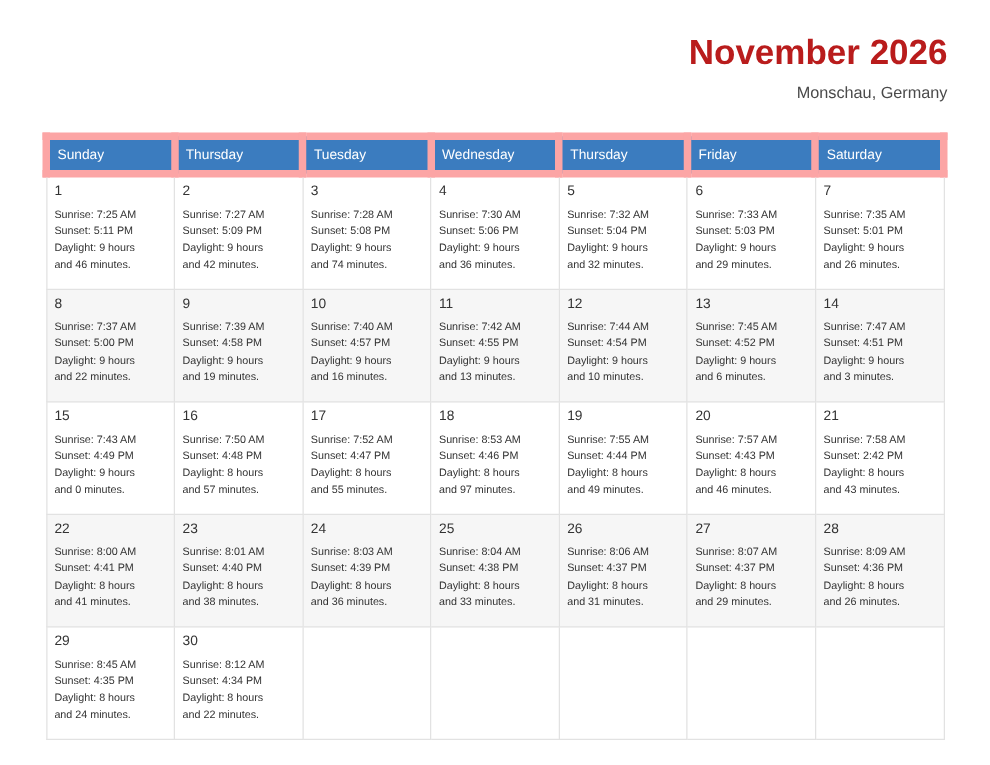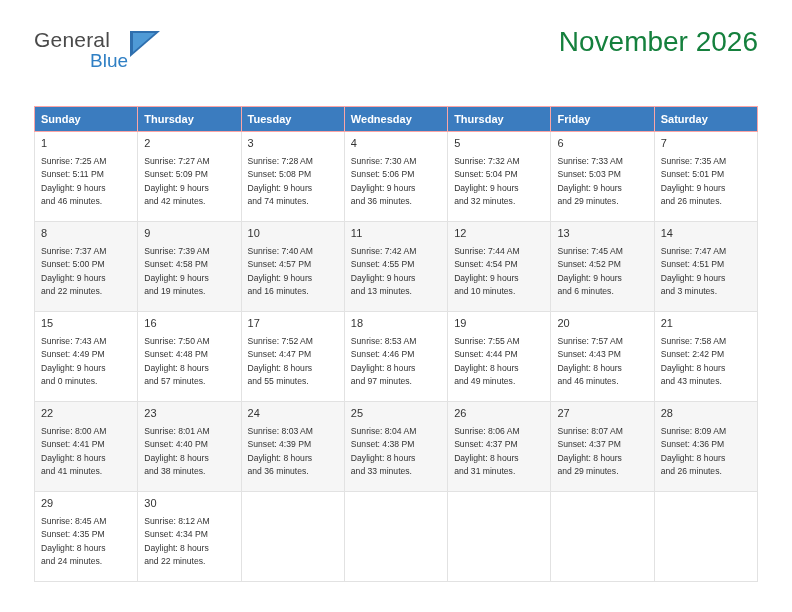--- a/index.html
+++ b/index.html
@@ -76,22 +76,22 @@
     border-bottom: 19px solid transparent;
   }
   .title-block {
     position: absolute;
     right: 0;
     top: -4px;
     text-align: right;
   }
   .cal-title {
     font-size: 28px;
-    color: #15803d;
-    font-weight: normal;
+    color: #b91c1c;
+    font-weight: bold;
     line-height: 36px;
     white-space: nowrap;
   }
   .cal-subtitle {
     font-size: 13px;
     color: #4a4a4a;
     line-height: 20px;
     margin-top: 4px;
     white-space: nowrap;
   }
@@ -101,25 +101,25 @@
     left: 34px;
     top: 106px;
     width: 724px;
     border-collapse: collapse;
     table-layout: fixed;
   }
   .calendar th {
     background: #3b7cbf;
     color: #ffffff;
     font-size: 11px;
-    font-weight: bold;
+    font-weight: normal;
     text-align: left;
     padding: 4px 0 4px 6px;
     height: 16px;
-    border: 1px solid #fca5a5;
+    border: 6px solid #fca5a5;
   }
   .calendar td {
     vertical-align: top;
     border: 1px solid #e2e2e2;
     padding: 0;
     height: 89px;
     background: #ffffff;
   }
   .calendar tr.alt td {
     background: #f6f6f6;
@@ -139,30 +139,23 @@
     line-height: 13.4px;
   }
   .empty .cell-inner { visibility: hidden; }
 </style>
 </head>
 <body>
 
 <div class="page">
 
   <div class="header">
-    <div class="logo">
-      <span class="logo-general">General</span>
-      <span class="logo-blue">Blue</span>
-      <span class="logo-flag">
-        <span class="tri-dark"></span>
-        <span class="tri-light"></span>
-      </span>
-    </div>
     <div class="title-block">
       <div class="cal-title">November 2026</div>
+      <div class="cal-subtitle">Monschau, Germany</div>
     </div>
   </div>
 
   <table class="calendar">
     <thead>
       <tr>
         <th>Sunday</th>
         <th>Thursday</th>
         <th>Tuesday</th>
         <th>Wednesday</th>

